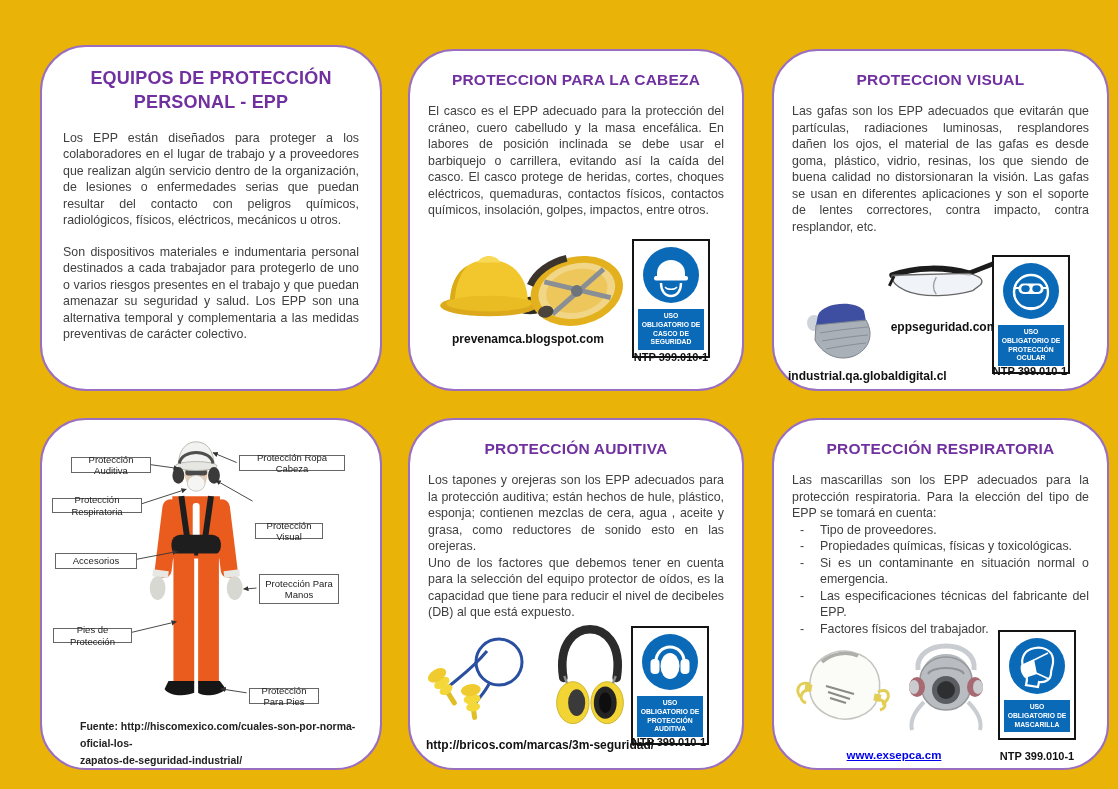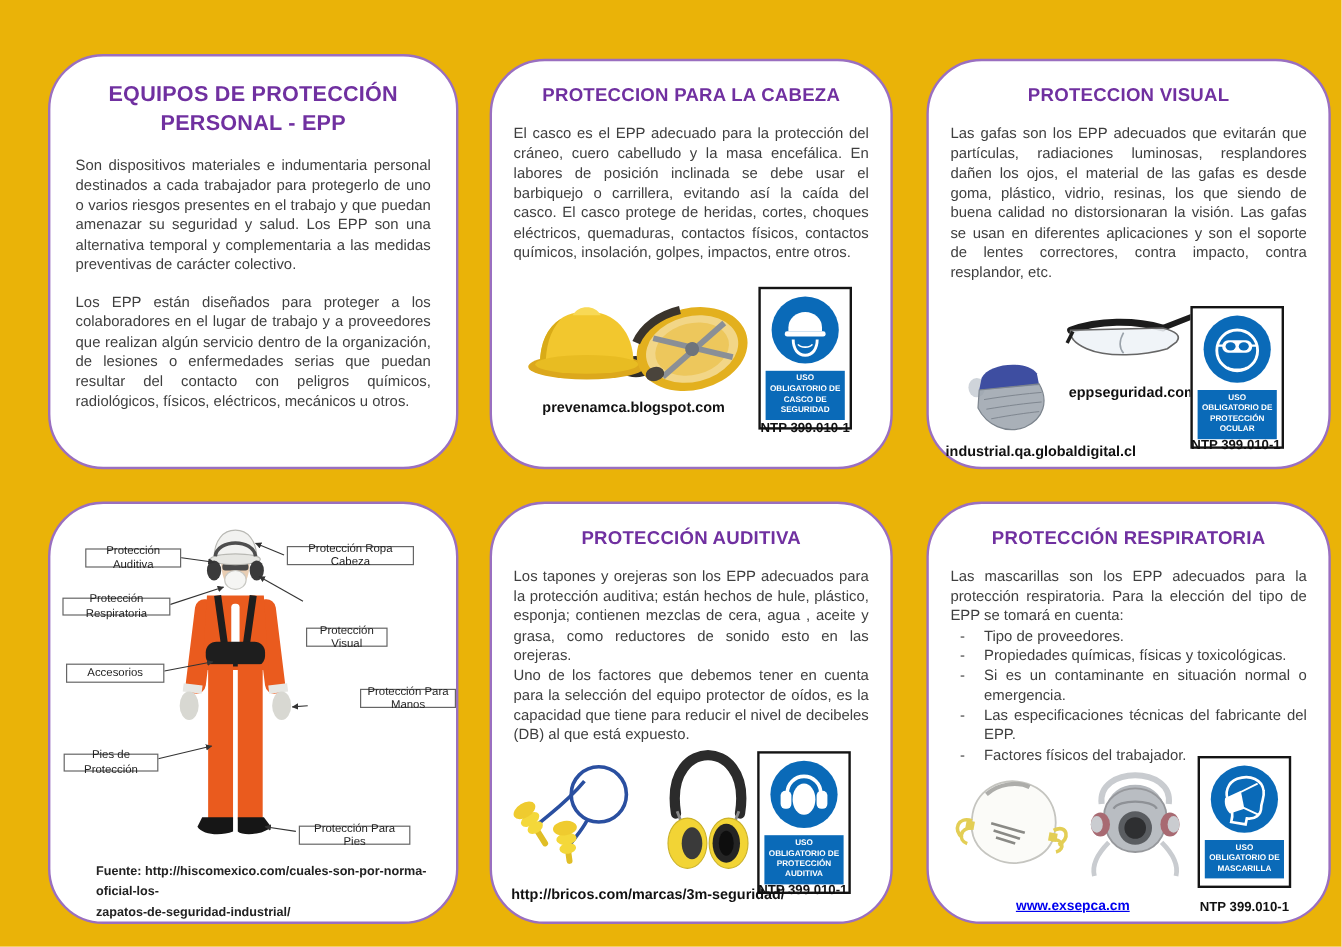--- a/index.html
+++ b/index.html
@@ -44,22 +44,22 @@
                font-size:10.5px;line-height:1.6;color:#222;}
   svg{display:block;}
 </style>
 </head>
 <body>
 
 <div class="page">
 
   <section class="card" id="card-intro">
     <h1 class="card-title">EQUIPOS DE PROTECCIÓN PERSONAL - EPP</h1>
+    <p class="body-text para2">Los EPP están diseñados para proteger a los colaboradores en el lugar de trabajo y a proveedores que realizan algún servicio dentro de la organización, de lesiones o enfermedades serias que puedan resultar del contacto con peligros químicos, radiológicos, físicos, eléctricos, mecánicos u otros.</p>
     <p class="body-text">Son dispositivos materiales e indumentaria personal destinados a cada trabajador para protegerlo de uno o varios riesgos presentes en el trabajo y que puedan amenazar su seguridad y salud. Los EPP son una alternativa temporal y complementaria a las medidas preventivas de carácter colectivo.</p>
-    <p class="body-text para2">Los EPP están diseñados para proteger a los colaboradores en el lugar de trabajo y a proveedores que realizan algún servicio dentro de la organización, de lesiones o enfermedades serias que puedan resultar del contacto con peligros químicos, radiológicos, físicos, eléctricos, mecánicos u otros.</p>
   </section>
 
   <section class="card" id="card-head">
     <h2 class="card-title">PROTECCION PARA LA CABEZA</h2>
     <p class="body-text">El casco es el EPP adecuado para la protección del cráneo, cuero cabelludo y la masa encefálica. En labores de posición inclinada se debe usar el barbiquejo o carrillera, evitando así la caída del casco. El casco protege de heridas, cortes, choques eléctricos, quemaduras, contactos físicos, contactos químicos, insolación, golpes, impactos, entre otros.</p>
 
     <div class="fig" style="left:16px;top:196px;width:204px;height:80px;">
       <svg viewBox="0 0 204 82" width="204" height="80">
 
         <ellipse cx="104" cy="60" rx="16" ry="9" fill="#2e2c29"></ellipse>
@@ -188,23 +188,23 @@
         <line x1="90" y1="215" x2="136" y2="204" marker-end="url(#arrow)"></line>
         <line x1="207" y1="276" x2="181" y2="272" marker-end="url(#arrow)"></line>
       </g>
     </svg>
 
     <div class="diagram-label" style="left:29px;top:37px;width:80px;height:16px;">Protección Auditiva</div>
     <div class="diagram-label" style="left:197px;top:35px;width:106px;height:16px;">Protección Ropa Cabeza</div>
     <div class="diagram-label" style="left:10px;top:78px;width:90px;height:15px;">Protección Respiratoria</div>
     <div class="diagram-label" style="left:213px;top:74px;width:68px;height:16px;margin-top:29px;">Protección Visual</div>
     <div class="diagram-label" style="left:13px;top:133px;width:82px;height:16px;">Accesorios</div>
-    <div class="diagram-label" style="left:217px;top:154px;width:80px;height:16px;margin-left:41px;">Protección Para Manos</div>
+    <div class="diagram-label" style="left:217px;top:154px;width:80px;height:30px;">Protección Para Manos</div>
     <div class="diagram-label" style="left:11px;top:208px;width:79px;height:15px;">Pies de Protección</div>
-    <div class="diagram-label" style="left:207px;top:268px;width:93px;height:16px;">Protección Para Pies</div>
+    <div class="diagram-label" style="left:207px;top:268px;width:70px;height:16px;">Protección Para Pies</div>
 
     <div class="source-text">
       <div>Fuente:  http://hiscomexico.com/cuales-son-por-norma-oficial-los-</div>
       <div>zapatos-de-seguridad-industrial/</div>
     </div>
   </section>
 
   <section class="card" id="card-hearing">
     <h2 class="card-title">PROTECCIÓN AUDITIVA</h2>
     <p class="body-text">Los tapones y orejeras son los EPP adecuados para la protección auditiva; están hechos de hule, plástico, esponja; contienen mezclas de cera, agua , aceite y grasa, como reductores de sonido esto en las orejeras.</p>

